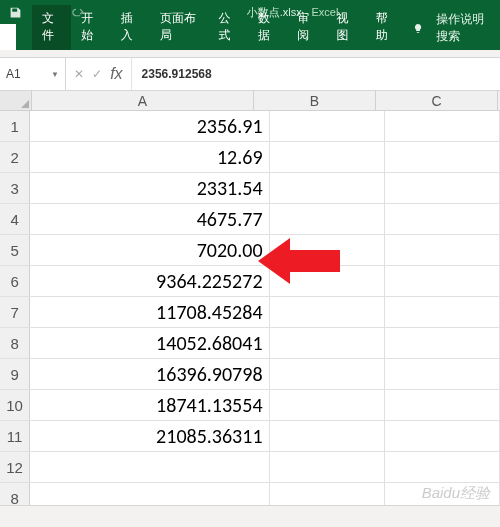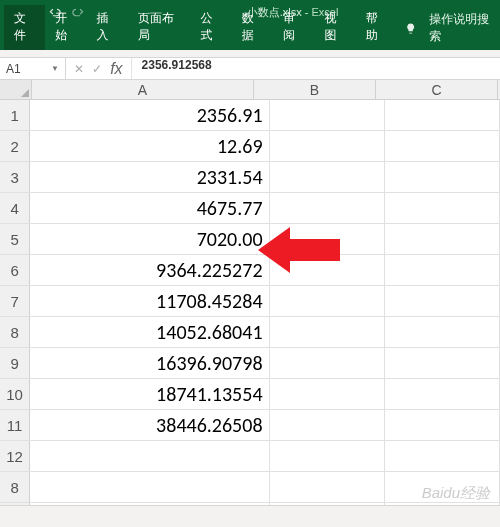--- a/index.html
+++ b/index.html
@@ -6,29 +6,29 @@
   body { width: 500px; height: 527px; overflow: hidden; background: #fff; position: relative; }
 
   .titlebar { height: 24px; background: #0a6332; color: #cde8d6; display: flex; align-items: center; font-size: 11px; }
   .qat { display: flex; align-items: center; padding-left: 8px; gap: 10px; }
   .qat .icon { width: 14px; height: 14px; display: flex; align-items: center; justify-content: center; }
   .qat svg { width: 13px; height: 13px; }
   .qat-sep { width: 1px; height: 14px; background: rgba(255,255,255,0.25); margin: 0 2px; }
   .title-center { flex: 1; text-align: center; color: #d9efdf; font-size: 11px; }
   .title-center .app { color: #b7dcc0; }
 
-  .ribbon-tabs { height: 26px; background: #0a6332; display: flex; align-items: flex-end; padding-left: 4px; gap: 0; }
+  .ribbon-tabs { height: 26px; background: #0a6332; display: flex; align-items: flex-end; padding-left: 16px; gap: 0; margin-left: 16px; }
   .rtab { color: #fff; font-size: 12px; padding: 5px 10px 6px; cursor: pointer; }
   .rtab.file { background: #094d27; }
   .tell-me { display: flex; align-items: center; color: #e4f3e8; gap: 13px; padding: 5px 8px; font-size: 12px; }
   .bulb { width: 13px; height: 13px; }
 
   .ribbon-strip { height: 8px; background: #f3f2f1; border-bottom: 1px solid #d6d6d6; }
 
-  .formula-bar { height: 22px; background: #fff; border-bottom: 1px solid #d6d6d6; display: flex; font-size: 12px; color: #444; }
+  .formula-bar { height: 33px; background: #fff; border-bottom: 1px solid #d6d6d6; display: flex; align-items: center; font-size: 12px; color: #444; }
   .name-box { width: 66px; padding: 0 6px; border-right: 1px solid #d6d6d6; height: 100%; display: flex; align-items: center; justify-content: space-between; }
   .name-box .dd { font-size: 8px; color: #777; }
   .fx-btns { display: flex; align-items: center; gap: 8px; padding: 0 8px; border-right: 1px solid #e3e3e3; height: 100%; color: #aaa; }
   .fx-btns .fx { font-style: italic; color: #666; font-size: 16px; }
   .formula-value { padding-left: 10px; color: #333; font-weight: bold; }
 
   .grid { position: relative; background: #fff; }
   .col-headers { display: flex; height: 20px; background: #f0f0f0; border-bottom: 1px solid #d0d0d0; }
   .corner { width: 32px; background: #e8e8e8; border-right: 1px solid #d0d0d0; position: relative; }
   .corner::after { content: ''; position: absolute; right: 2px; bottom: 2px; width: 0; height: 0; border-left: 8px solid transparent; border-bottom: 8px solid #b0b0b0; }
@@ -178,21 +178,21 @@
       <div class="cell colC"></div>
     </div>
   <div class="row">
       <div class="rh">10</div>
       <div class="cell colA">18741.13554</div>
       <div class="cell colB"></div>
       <div class="cell colC"></div>
     </div>
   <div class="row">
       <div class="rh">11</div>
-      <div class="cell colA">38446.26508</div>
+      <div class="cell colA">21085.36311</div>
       <div class="cell colB"></div>
       <div class="cell colC"></div>
     </div>
   <div class="row">
       <div class="rh">12</div>
       <div class="cell colA"></div>
       <div class="cell colB"></div>
       <div class="cell colC"></div>
     </div>
   <div class="row">

